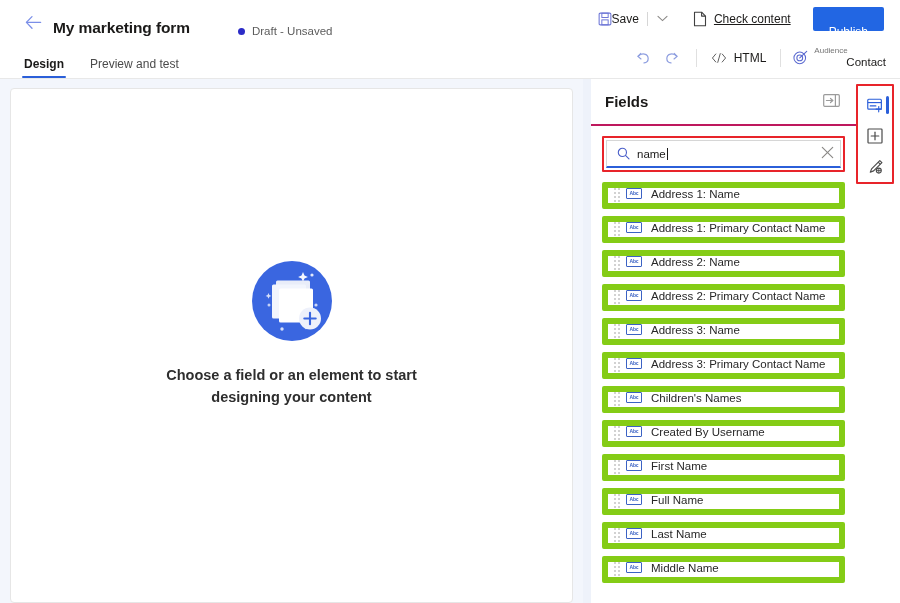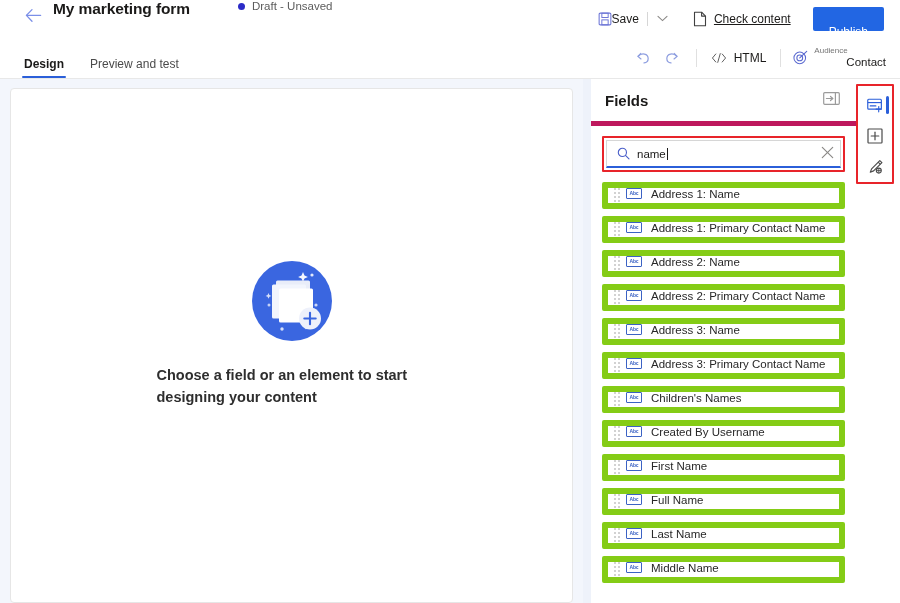--- a/index.html
+++ b/index.html
@@ -9,21 +9,21 @@
     overflow: hidden;
     font-family: "Liberation Sans", sans-serif;
     background: #ffffff;
     color: #201f1e;
   }
 
   
   .topbar {
     position: absolute; left: 0; top: 0; width: 900px; height: 37px;
     background: #ffffff;
-    display: flex; align-items: flex-start;
+    display: flex; align-items: flex-end;
   }
   .back-btn {
     width: 30px; height: 30px; margin-left: 18px;
     display: flex; align-items: center; justify-content: center;
     cursor: pointer;
   }
   .form-title {
     font-size: 15.5px; font-weight: bold; color: #1b1a19;
     margin-left: 5px; letter-spacing: -0.1px;
   }
@@ -107,42 +107,42 @@
     background: #ffffff;
     border: 1px solid #e6e6e6;
     border-radius: 4px;
     display: flex; align-items: center; justify-content: center;
   }
   .empty-state {
     margin-top: -28px;
     display: flex; flex-direction: column; align-items: center;
   }
   .empty-caption {
-    margin-top: 18px; text-align: left;
+    margin-top: 18px; text-align: center;
     font-size: 14.5px; font-weight: bold; color: #2e2e2e;
     line-height: 1.45; max-width: 270px;
   }
 
   
   .panel-gap {
     position: absolute; left: 583px; top: 79px; width: 8px; height: 524px;
     background: #eef2fa;
   }
 
   
   .fields-panel {
     position: absolute; left: 591px; top: 79px; width: 265px; height: 524px;
     background: #ffffff;
     display: flex; flex-direction: column;
   }
   .fields-head {
     height: 47px; flex: 0 0 47px;
     display: flex; align-items: center;
     padding: 0 16px 0 14px;
-    border-bottom: 5px solid #be185d;
+    border-bottom: 2px solid #be185d;
   }
   .fields-title {
     font-size: 15px; font-weight: bold; color: #1b1a19;
   }
   .collapse-icon { margin-left: auto; cursor: pointer; }
 
   .search-zone { padding: 10px 11px 6px 11px; }
   .search-hl {
     border: 2px solid #e8242a; border-radius: 1px; padding: 2px;
   }

